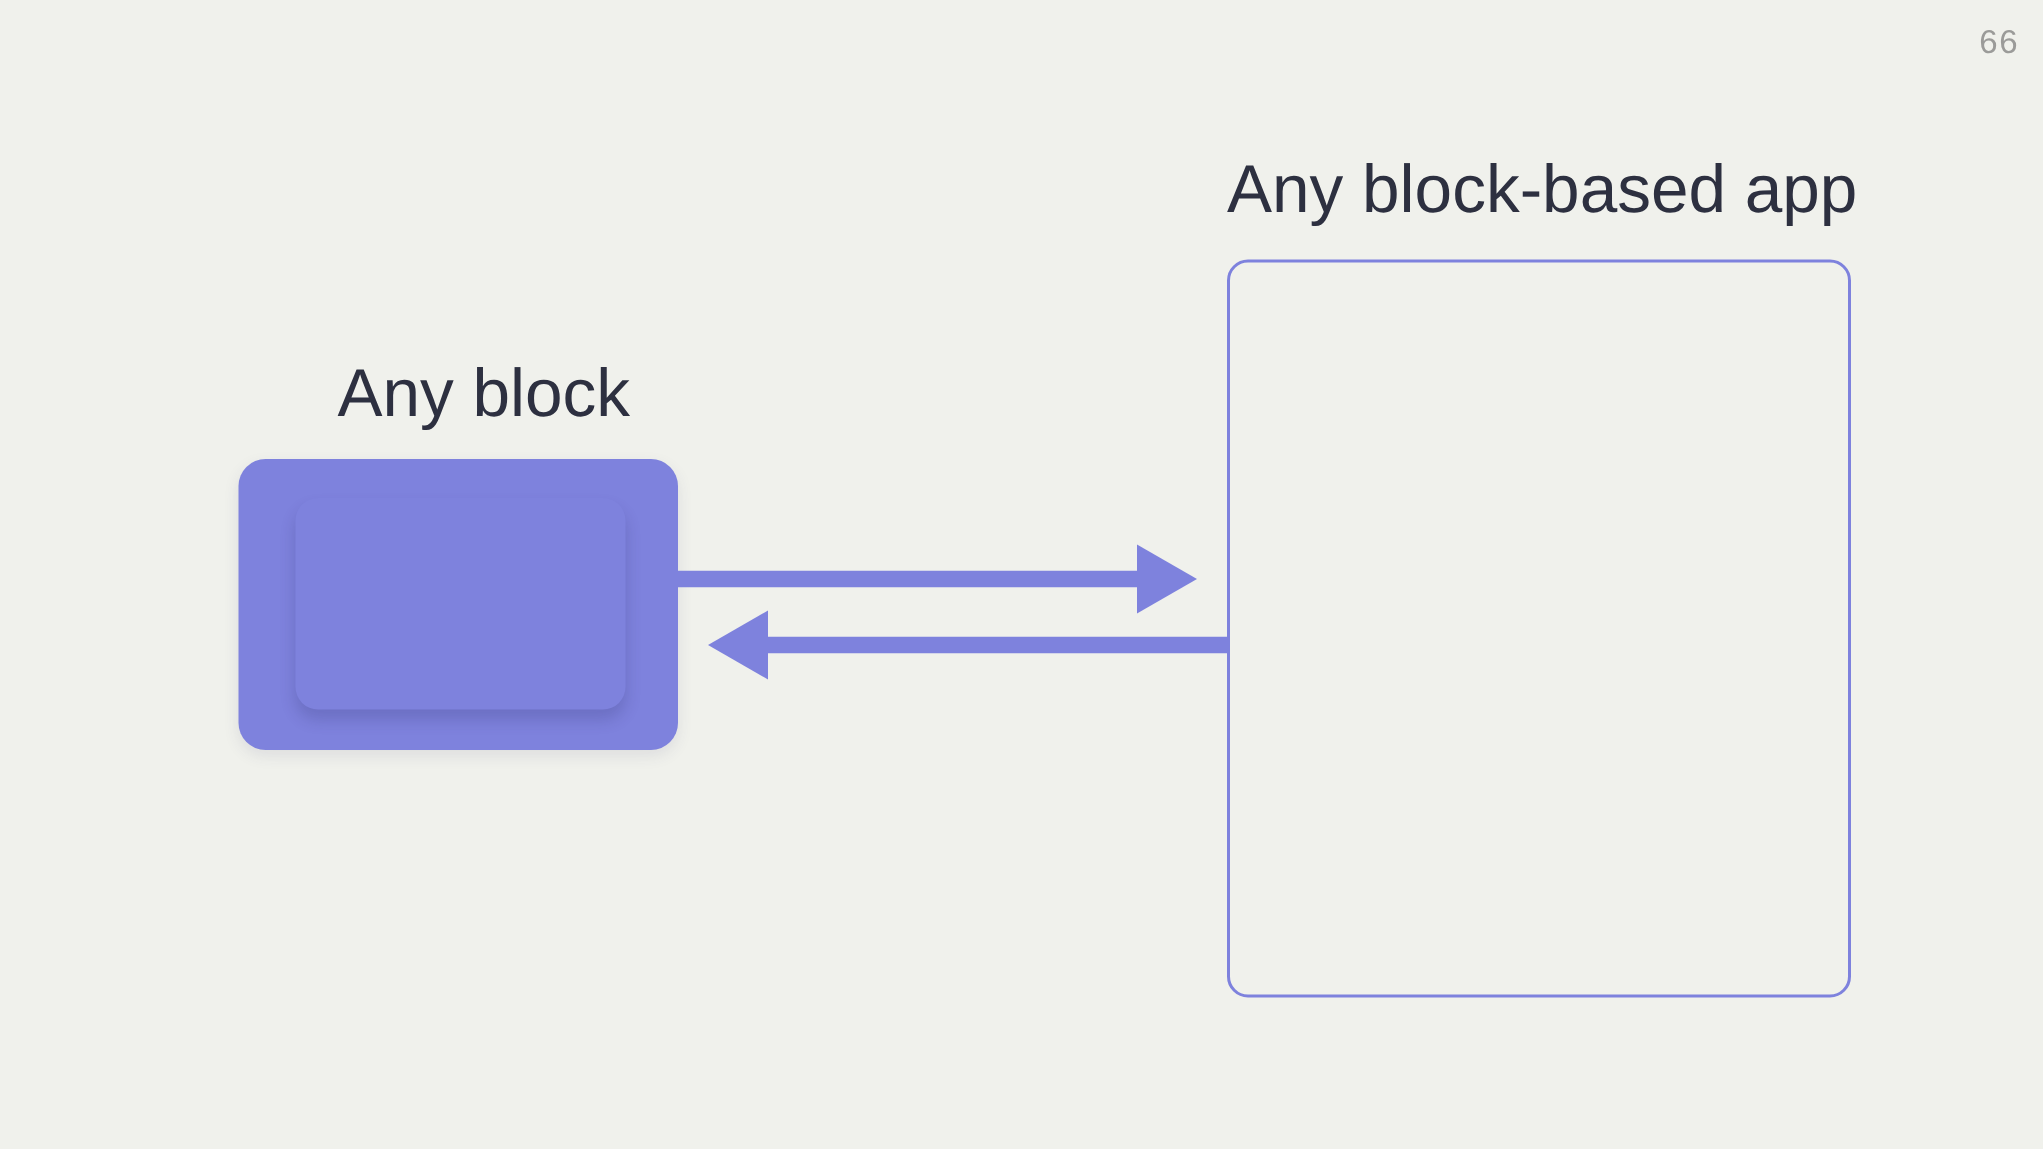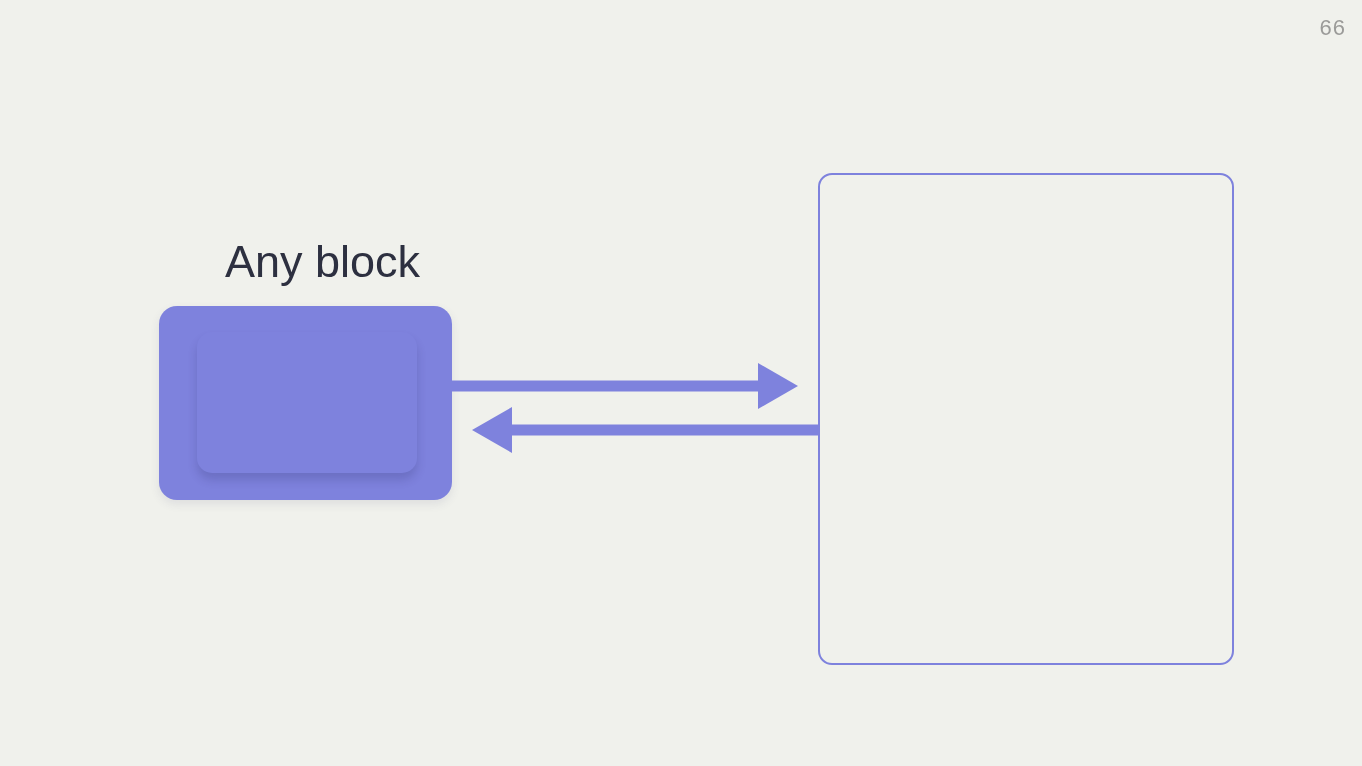--- a/index.html
+++ b/index.html
@@ -87,20 +87,21 @@
 </style>
 </head>
 <body>
 
 <div class="slide">
 
   <div class="page-number">66</div>
 
   <div class="label block-label">Any block</div>
 
+  <div class="label app-label">Any block-based app</div>
 
   <div class="any-block">
     <div class="any-block-inner"></div>
   </div>
 
   <div class="app-outline"></div>
 
   <svg class="arrow arrow-right" width="346" height="50" viewBox="0 0 346 50" aria-hidden="true">
     <rect x="0" y="19.5" width="312" height="11" fill="currentColor"></rect>
     <polygon points="306,2 346,25 306,48" fill="currentColor"></polygon>

